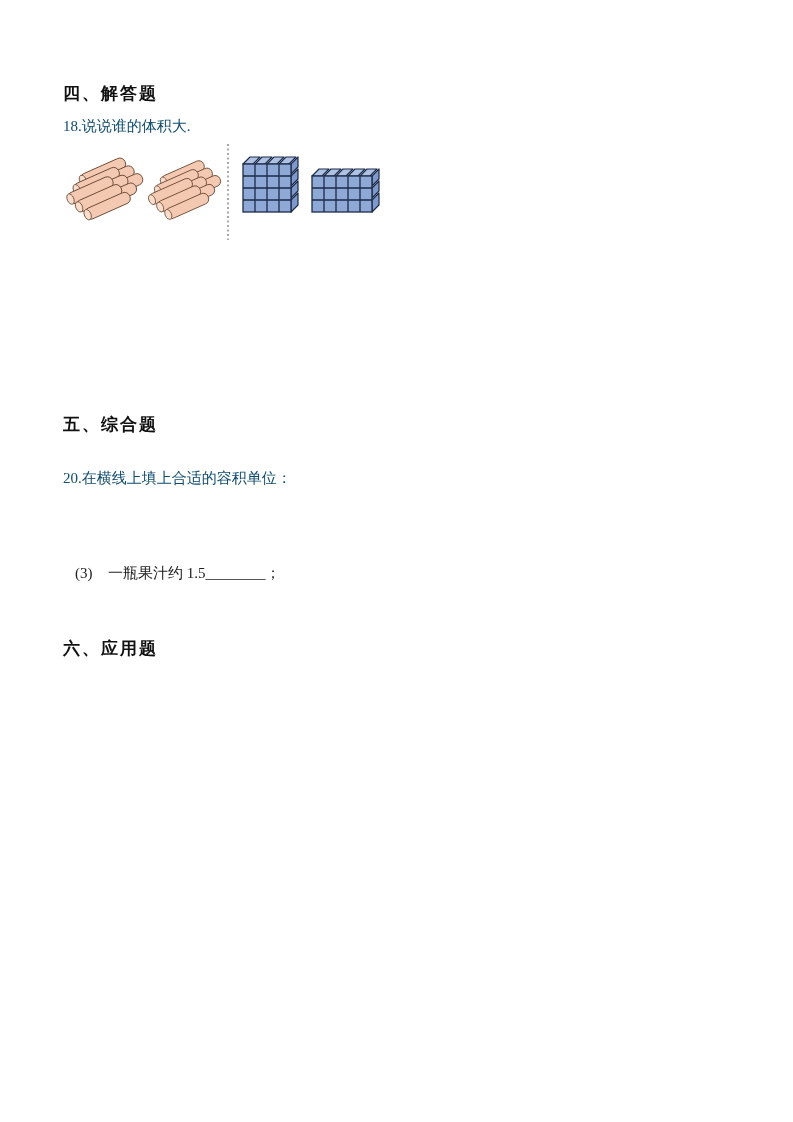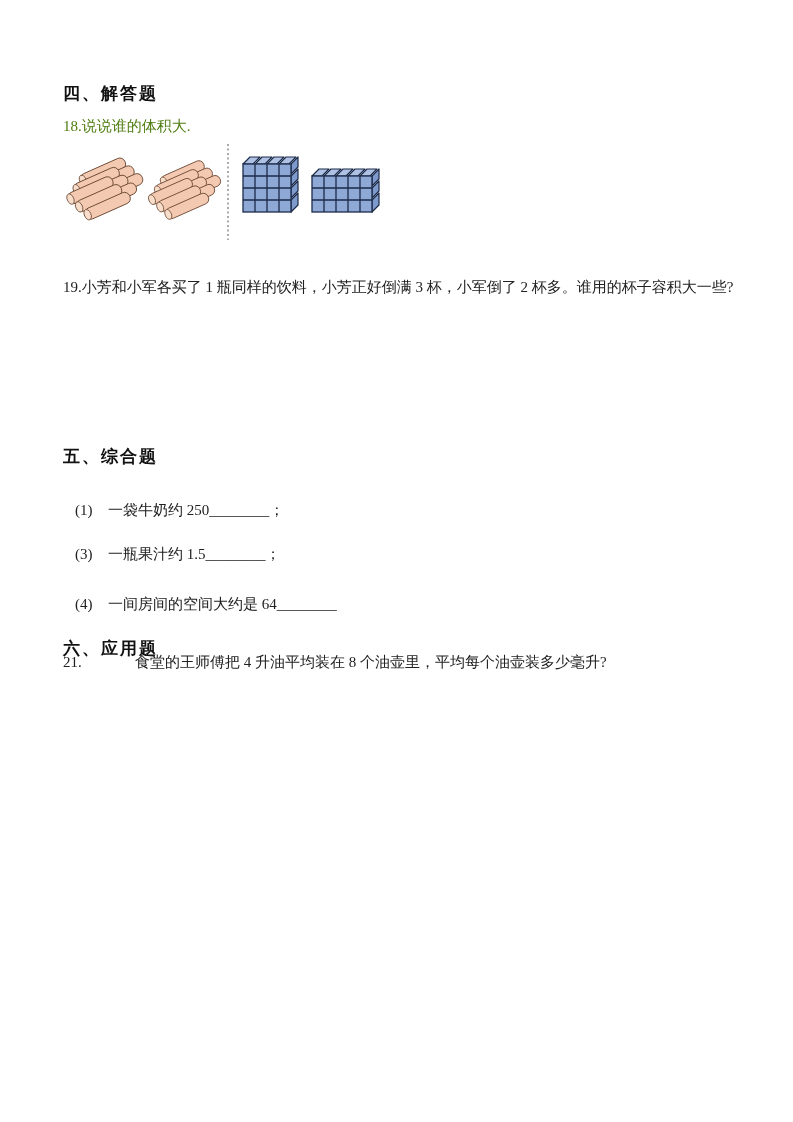--- a/index.html
+++ b/index.html
@@ -13,21 +13,21 @@
     padding-left:36px;
   }
   .sec-heading{
     position:absolute;left:63px;margin:0;
     font-family:"Liberation Sans","DejaVu Sans",sans-serif;
     font-size:17px;font-weight:bold;letter-spacing:2px;
     color:#111111;line-height:22px;white-space:nowrap;
   }
   .body-text{
     position:absolute;left:63px;
-    font-size:15px;line-height:20px;color:#4d7c0f;white-space:nowrap;
+    font-size:15px;line-height:20px;color:#0c4a6e;white-space:nowrap;
   }
   .q19-block{position:absolute;left:63px;font-size:15px;}
   .q19-block div{line-height:34px;white-space:nowrap;}
   .q20-item{position:absolute;left:75px;font-size:15px;line-height:20px;white-space:nowrap;}
   .item-num{display:inline-block;width:33px;}
   .q21-line{position:absolute;left:63px;font-size:15px;line-height:20px;white-space:nowrap;}
   .q21-num{display:inline-block;width:72px;}
   .figure-wrap{position:absolute;left:60px;top:140px;width:340px;height:105px;}
   
   .log-body{fill:#f3c9b1;stroke:#6a4631;stroke-width:1.1;}
@@ -121,35 +121,26 @@
         <polygon class="cube-side" points="60,8 67,1 67,11 60,18"></polygon>
         <polygon class="cube-side" points="60,20 67,13 67,23 60,30"></polygon>
         <polygon class="cube-side" points="60,32 67,25 67,37 60,44"></polygon>
         <rect class="cube-front" x="0" y="8" width="60" height="36"></rect>
         <path class="cube-grid" d="M12 8V44M24 8V44M36 8V44M48 8V44M0 20H60M0 32H60"></path>
       </g>
     </svg>
   </div>
 
   <div class="q19-block" style="top:270px">
-    <div>19.小芳和小军各买了 1 瓶同样的饮料，小芳正好倒满 3 杯，小军倒了 2 杯多。谁用的杯子容积大一些?</div>
   </div>
 
-  <h2 class="sec-heading" style="top:446px">五、综合题</h2>
+  <h2 class="sec-heading" style="top:414px">五、综合题</h2>
 
+  <div class="body-text" style="top:468px">20.在横线上填上合适的容积单位：</div>
 
-  <div class="q20-item" style="top:500px">
-    <span class="item-num">(1)</span><span>一袋牛奶约 250________；</span>
-  </div>
-  <div class="q20-item" style="top:544px">
+  <div class="q20-item" style="top:563px">
     <span class="item-num">(3)</span><span>一瓶果汁约 1.5________；</span>
-  </div>
-  <div class="q20-item" style="top:594px">
-    <span class="item-num">(4)</span><span>一间房间的空间大约是 64________</span>
   </div>
 
   <h2 class="sec-heading" style="top:638px">六、应用题</h2>
 
-  <div class="q21-line" style="top:652px">
-    <span class="q21-num">21.</span><span>食堂的王师傅把 4 升油平均装在 8 个油壶里，平均每个油壶装多少毫升?</span>
-  </div>
 
 </div>
 
 </body></html>

